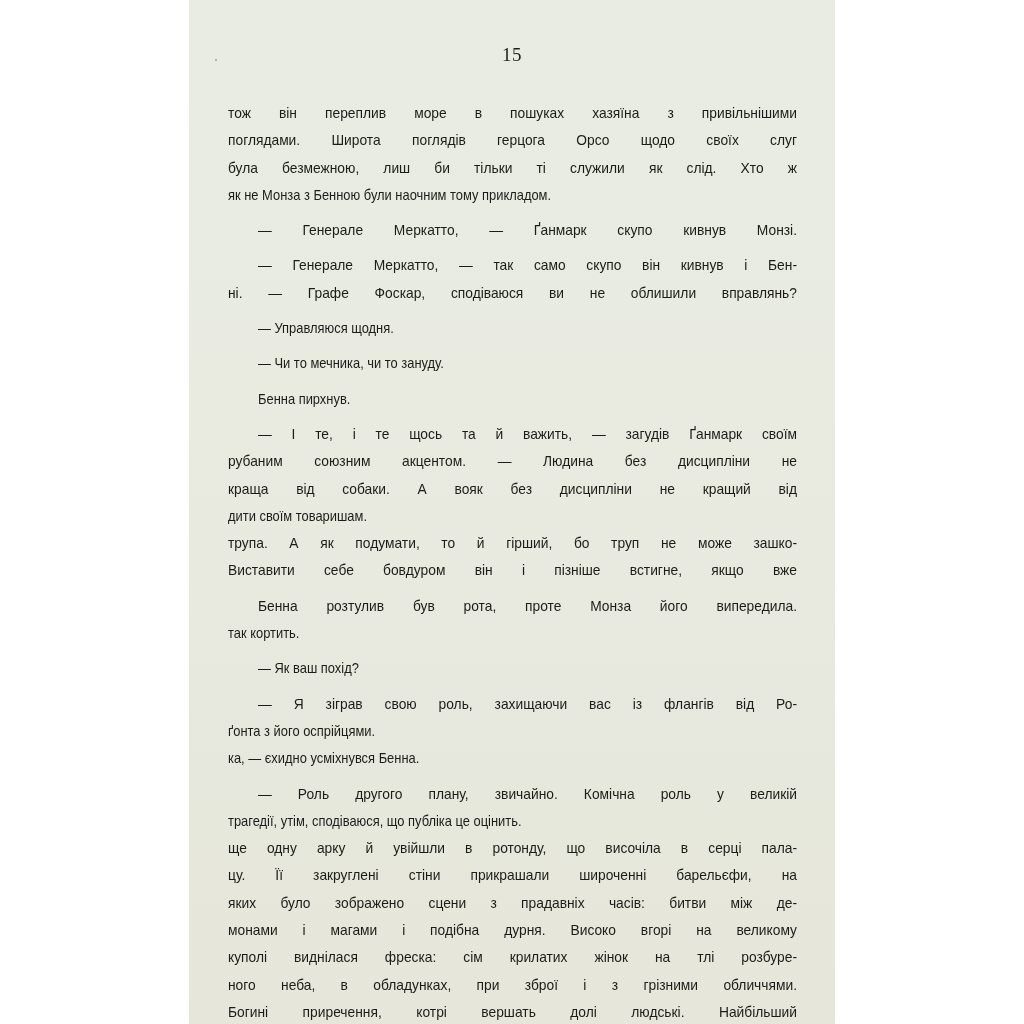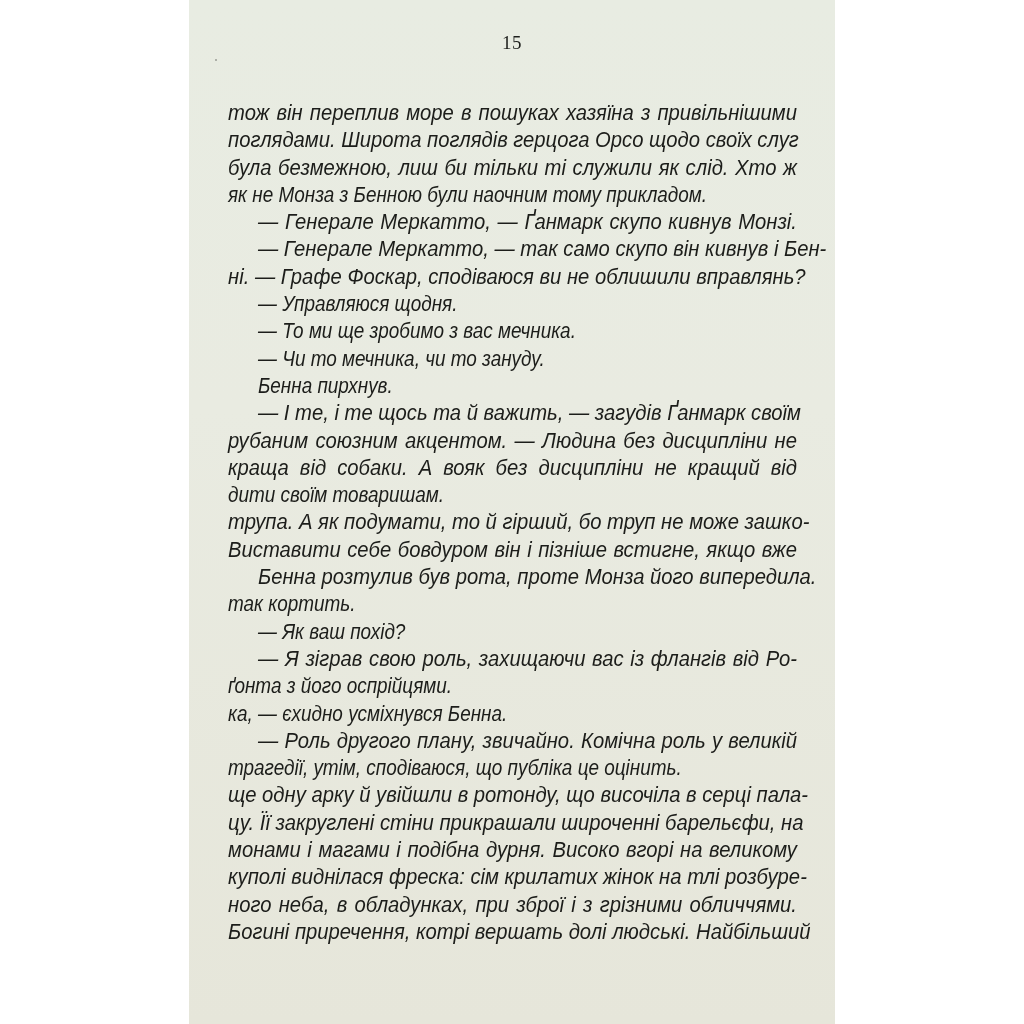--- a/index.html
+++ b/index.html
@@ -24,49 +24,49 @@
       top: 59px;
       width: 2px;
       height: 2px;
       border-radius: 1px;
       background: #9a9c94;
     }
     .page-number {
       position: absolute;
       left: 0;
       width: 100%;
-      top: 32px;
+      top: 44px;
       text-align: center;
       font-family: "Liberation Serif", serif;
       font-size: 19px;
       color: #1d1f1c;
       letter-spacing: 0.5px;
     }
     .text-block {
       position: absolute;
       left: 39px;
       top: 99px;
       width: 569px;
       font-family: "Liberation Sans Narrow", "Liberation Sans", sans-serif;
       color: #1c1d1a;
     }
     .line {
       height: 27.3px;
       line-height: 27.3px;
-      font-size: 22px;
+      font-size: 15px;
       white-space: nowrap;
       transform-origin: left center;
-      font-style: italic;
     }
     .line.justify {
       text-align: justify;
       text-align-last: justify;
     }
     .line.indent {
       padding-left: 30px;
+      margin-top: 8px;
     }
     .line span {
       display: inline-block;
       transform: scaleX(0.86);
       transform-origin: left center;
       width: 116.3%;
     }
     .line.justify span {
       text-align: justify;
       text-align-last: justify;
@@ -83,37 +83,37 @@
   <div class="page-number">15</div>
   <div class="text-block" id="text-block">
       <div class="line justify"><span style="transform: scaleX(0.92); width: 618.478px; display: inline-block;">тож він переплив море в пошуках хазяїна з привільнішими</span></div>
       <div class="line justify"><span style="transform: scaleX(0.92); width: 618.478px; display: inline-block;">поглядами. Широта поглядів герцога Орсо щодо своїх слуг</span></div>
       <div class="line justify"><span style="transform: scaleX(0.92); width: 618.478px; display: inline-block;">була безмежною, лиш би тільки ті служили як слід. Хто ж</span></div>
       <div class="line"><span style="transform: scaleX(0.86); width: auto; display: inline-block;">як не Монза з Бенною були наочним тому прикладом.</span></div>
       <div class="line indent justify"><span style="transform: scaleX(0.92); width: 585.87px; display: inline-block;">— Генерале Меркатто, — Ґанмарк скупо кивнув Монзі.</span></div>
       <div class="line indent justify"><span style="transform: scaleX(0.92); width: 585.87px; display: inline-block;">— Генерале Меркатто, — так само скупо він кивнув і Бен-</span></div>
       <div class="line justify"><span style="transform: scaleX(0.92); width: 618.478px; display: inline-block;">ні. — Графе Фоскар, сподіваюся ви не облишили вправлянь?</span></div>
       <div class="line indent"><span style="transform: scaleX(0.86); width: auto; display: inline-block;">— Управляюся щодня.</span></div>
-      <div class="line indent"><span style="transform: scaleX(0.86); width: auto; display: inline-block;">— То ми ще зробимо з вас мечника.</span></div>
       <div class="line indent"><span style="transform: scaleX(0.86); width: auto; display: inline-block;">— Чи то мечника, чи то зануду.</span></div>
       <div class="line indent"><span style="transform: scaleX(0.86); width: auto; display: inline-block;">Бенна пирхнув.</span></div>
       <div class="line indent justify"><span style="transform: scaleX(0.92); width: 585.87px; display: inline-block;">— І те, і те щось та й важить, — загудів Ґанмарк своїм</span></div>
       <div class="line justify"><span style="transform: scaleX(0.92); width: 618.478px; display: inline-block;">рубаним союзним акцентом. — Людина без дисципліни не</span></div>
       <div class="line justify"><span style="transform: scaleX(0.92); width: 618.478px; display: inline-block;">краща від собаки. А вояк без дисципліни не кращий від</span></div>
       <div class="line"><span style="transform: scaleX(0.86); width: auto; display: inline-block;">дити своїм товаришам.</span></div>
       <div class="line justify"><span style="transform: scaleX(0.92); width: 618.478px; display: inline-block;">трупа. А як подумати, то й гірший, бо труп не може зашко-</span></div>
       <div class="line justify"><span style="transform: scaleX(0.92); width: 618.478px; display: inline-block;">Виставити себе бовдуром він і пізніше встигне, якщо вже</span></div>
       <div class="line indent justify"><span style="transform: scaleX(0.92); width: 585.87px; display: inline-block;">Бенна розтулив був рота, проте Монза його випередила.</span></div>
       <div class="line"><span style="transform: scaleX(0.86); width: auto; display: inline-block;">так кортить.</span></div>
       <div class="line indent"><span style="transform: scaleX(0.86); width: auto; display: inline-block;">— Як ваш похід?</span></div>
       <div class="line indent justify"><span style="transform: scaleX(0.92); width: 585.87px; display: inline-block;">— Я зіграв свою роль, захищаючи вас із флангів від Ро-</span></div>
       <div class="line"><span style="transform: scaleX(0.86); width: auto; display: inline-block;">ґонта з його оспрійцями.</span></div>
       <div class="line"><span style="transform: scaleX(0.86); width: auto; display: inline-block;">ка, — єхидно усміхнувся Бенна.</span></div>
       <div class="line indent justify"><span style="transform: scaleX(0.92); width: 585.87px; display: inline-block;">— Роль другого плану, звичайно. Комічна роль у великій</span></div>
       <div class="line"><span style="transform: scaleX(0.86); width: auto; display: inline-block;">трагедії, утім, сподіваюся, що публіка це оцінить.</span></div>
       <div class="line justify"><span style="transform: scaleX(0.92); width: 618.478px; display: inline-block;">ще одну арку й увійшли в ротонду, що височіла в серці пала-</span></div>
       <div class="line justify"><span style="transform: scaleX(0.92); width: 618.478px; display: inline-block;">цу. Її закруглені стіни прикрашали широченні барельєфи, на</span></div>
+      <div class="line justify"><span style="transform: scaleX(0.92); width: 618.478px; display: inline-block;">яких було зображено сцени з прадавніх часів: битви між де-</span></div>
       <div class="line justify"><span style="transform: scaleX(0.92); width: 618.478px; display: inline-block;">монами і магами і подібна дурня. Високо вгорі на великому</span></div>
       <div class="line justify"><span style="transform: scaleX(0.92); width: 618.478px; display: inline-block;">куполі виднілася фреска: сім крилатих жінок на тлі розбуре-</span></div>
       <div class="line justify"><span style="transform: scaleX(0.92); width: 618.478px; display: inline-block;">ного неба, в обладунках, при зброї і з грізними обличчями.</span></div>
       <div class="line justify"><span style="transform: scaleX(0.92); width: 618.478px; display: inline-block;">Богині приречення, котрі вершать долі людські. Найбільший</span></div>
     </div>
 </div>
 
 </body></html>

